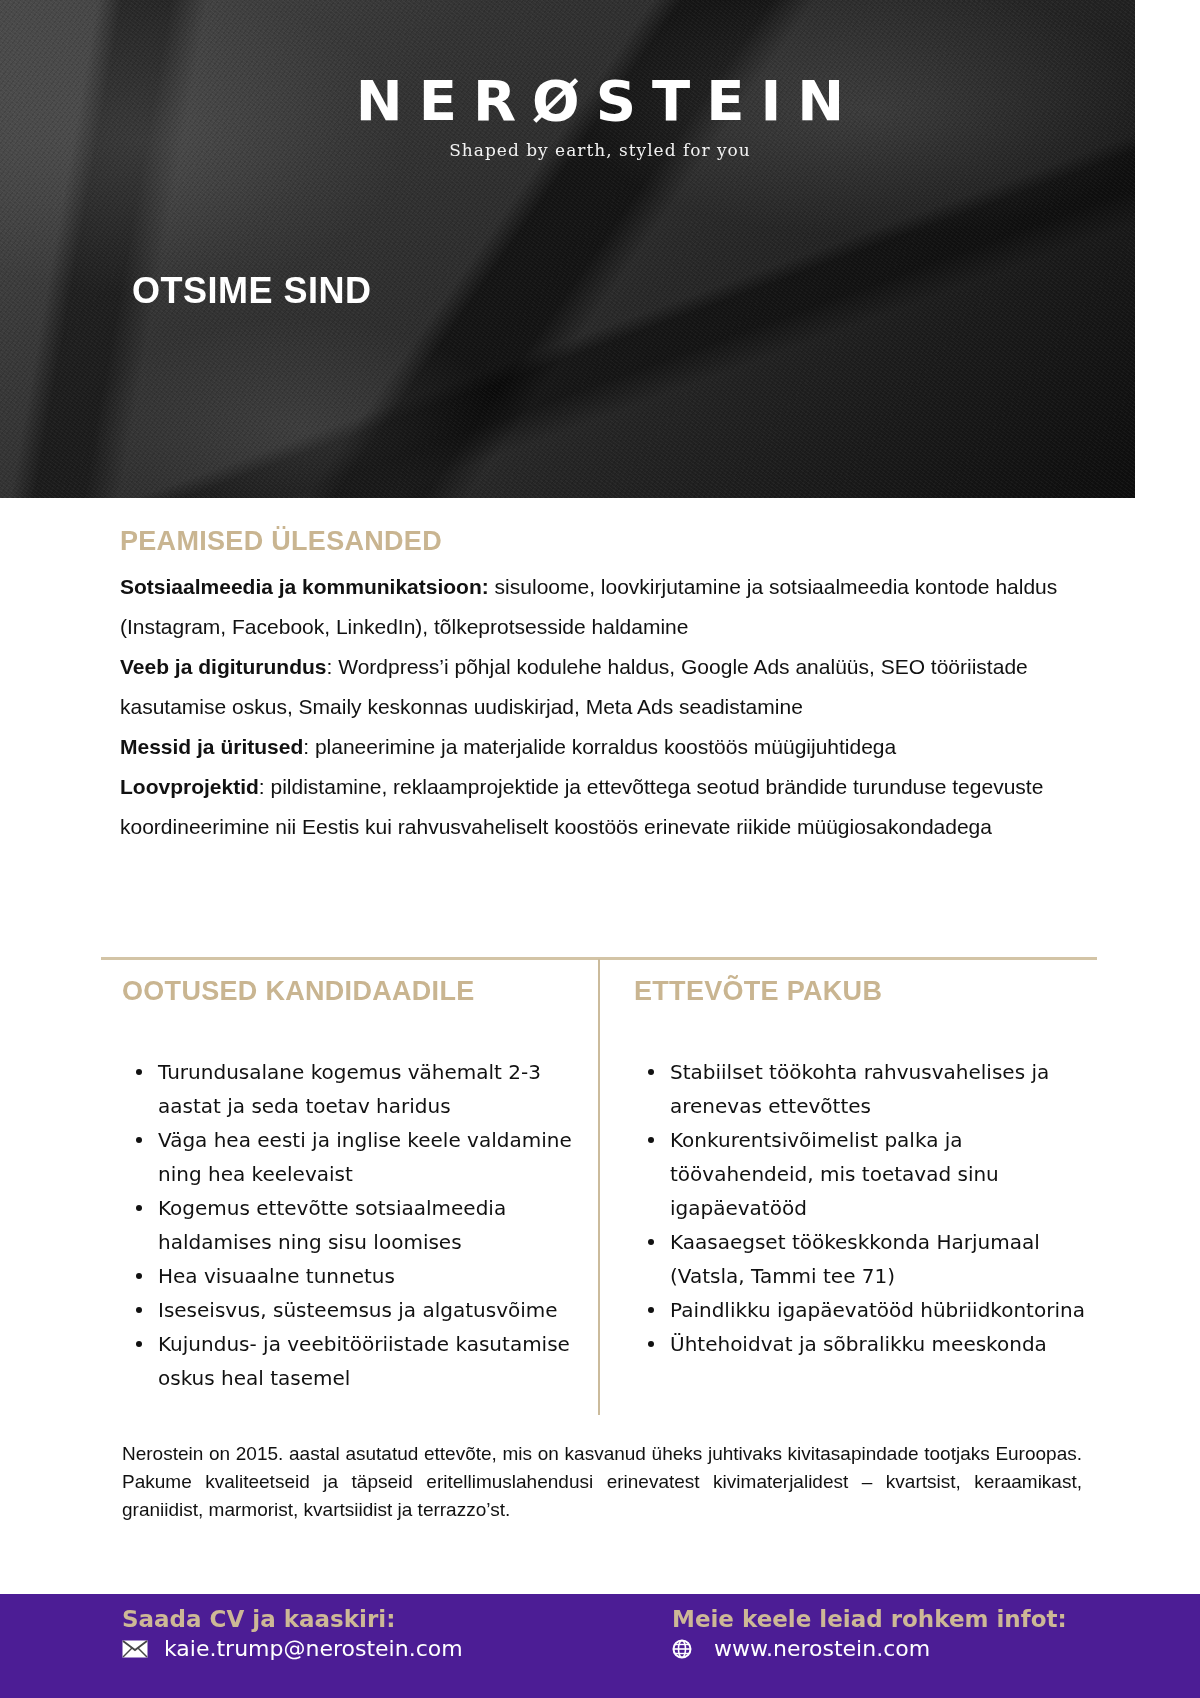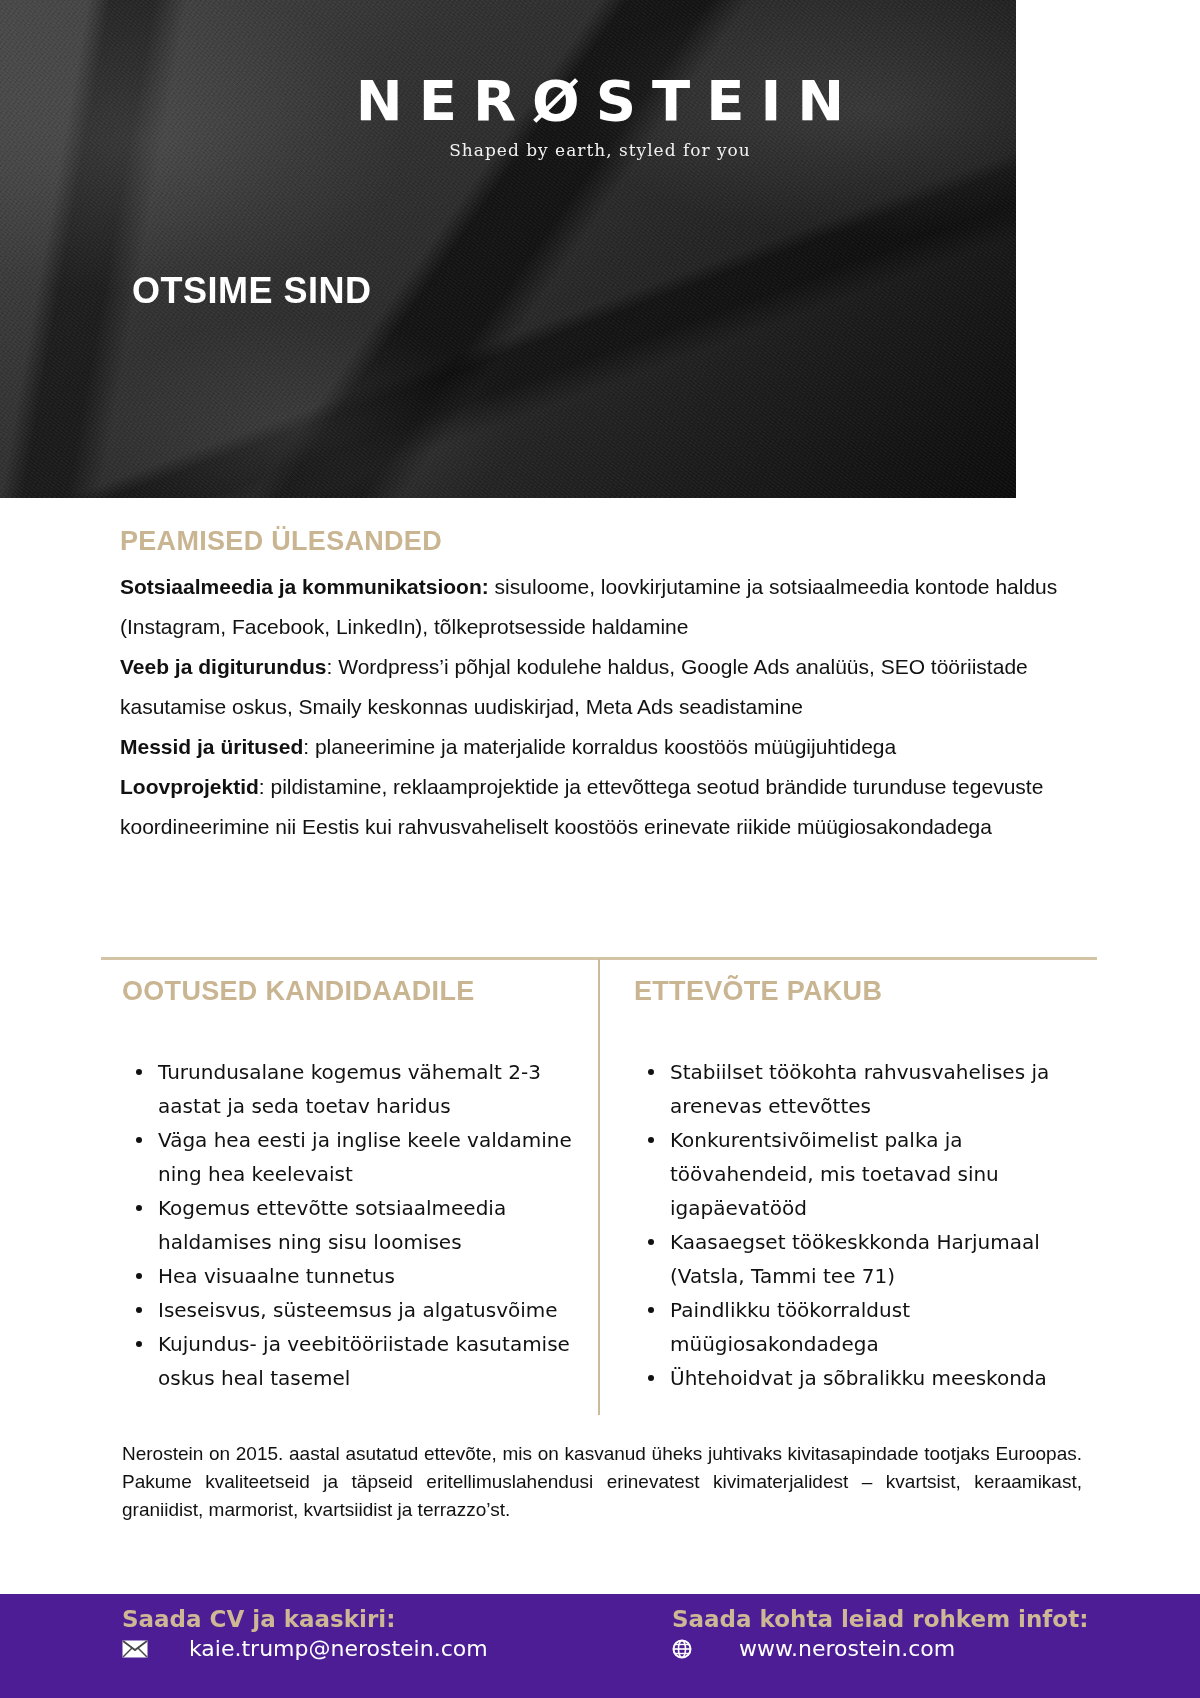--- a/index.html
+++ b/index.html
@@ -1,21 +1,21 @@
 <!DOCTYPE html>
 <html><head>
 <meta charset="utf-8">
 <style>
   * { box-sizing: border-box; margin: 0; padding: 0; }
   html, body { width: 1200px; height: 1698px; background: #ffffff; }
   body { position: relative; font-family: "DejaVu Sans", sans-serif; color: #111; overflow: hidden; }
 
   
   .hero {
-    position: absolute; left: 0; top: 0; width: 1016px; height: 498px;
+    position: absolute; left: 0; top: 0; width: 1135px; height: 498px;
     background:
       radial-gradient(ellipse 420px 180px at 870px 110px, rgba(120,120,120,0.25), transparent 70%),
       radial-gradient(ellipse 380px 220px at 140px 140px, rgba(110,110,110,0.30), transparent 70%),
       radial-gradient(ellipse 300px 160px at 300px 430px, rgba(100,100,100,0.28), transparent 70%),
       linear-gradient(125deg, transparent 0 44%, rgba(0,0,0,0.55) 46% 52%, transparent 55%),
       linear-gradient(160deg, transparent 0 60%, rgba(0,0,0,0.45) 62% 66%, transparent 70%),
       linear-gradient(100deg, transparent 0 8%, rgba(0,0,0,0.45) 10% 14%, transparent 17%),
       linear-gradient(135deg, #4a4a4a 0%, #333 30%, #2a2a2a 55%, #1a1a1a 80%, #0d0d0d 100%);
     overflow: hidden;
   }
@@ -75,21 +75,21 @@
     font-family: "Liberation Sans", sans-serif; font-size: 19px; line-height: 28px;
     text-align: justify; color: #111;
   }
 
   
   .footer { position: absolute; left: 0; top: 1594px; width: 1200px; height: 104px; background: #4c1d95; }
   .f-block { position: absolute; top: 12px; }
   .f-block.left { left: 122px; }
   .f-block.right { left: 672px; }
   .f-label { font-family: "DejaVu Sans", sans-serif; font-weight: bold; font-size: 23px; color: #cdb896; }
-  .f-line { display: flex; align-items: center; margin-top: 4px; gap: 25px; }
+  .f-line { display: flex; align-items: center; margin-top: 4px; }
   .f-line .ico { width: 28px; height: 20px; margin-right: 14px; display: inline-flex; align-items: center; }
   .f-value { font-family: "DejaVu Sans", sans-serif; font-size: 22px; color: #fff; }
 </style>
 </head>
 <body>
 
 <header class="hero">
   <div class="logo">NERØSTEIN</div>
   <div class="tagline">Shaped by earth, styled for you</div>
   <div class="hero-sub">OTSIME SIND</div>
@@ -117,21 +117,21 @@
     <li>Kujundus- ja veebitööriistade kasutamise oskus heal tasemel</li>
   </ul>
 </section>
 
 <section class="col right">
   <h2 class="section-h">ETTEVÕTE PAKUB</h2>
   <ul>
     <li>Stabiilset töökohta rahvusvahelises ja arenevas ettevõttes</li>
     <li>Konkurentsivõimelist palka ja töövahendeid, mis toetavad sinu igapäevatööd</li>
     <li>Kaasaegset töökeskkonda Harjumaal (Vatsla, Tammi tee 71)</li>
-    <li>Paindlikku töökorraldust müügiosakondadega</li>
+    <li>Paindlikku igapäevatööd hübriidkontorina</li>
     <li>Ühtehoidvat ja sõbralikku meeskonda</li>
   </ul>
 </section>
 
 <p class="about">Nerostein on 2015. aastal asutatud ettevõte, mis on kasvanud üheks juhtivaks kivitasapindade tootjaks Euroopas. Pakume kvaliteetseid ja täpseid eritellimuslahendusi erinevatest kivimaterjalidest – kvartsist, keraamikast, graniidist, marmorist, kvartsiidist ja terrazzo’st.</p>
 
 <footer class="footer">
   <div class="f-block left">
     <div class="f-label">Saada CV ja kaaskiri:</div>
     <div class="f-line">
@@ -140,21 +140,21 @@
           <rect x="1" y="1" width="24" height="16" fill="#fff" stroke="#fff" stroke-width="1"></rect>
           <polyline points="1,1 13,10 25,1" fill="none" stroke="#474747" stroke-width="1.8"></polyline>
           <line x1="1" y1="17" x2="10" y2="8" stroke="#474747" stroke-width="1.5"></line>
           <line x1="25" y1="17" x2="16" y2="8" stroke="#474747" stroke-width="1.5"></line>
         </svg>
       </span>
       <a class="f-value">kaie.trump@nerostein.com</a>
     </div>
   </div>
   <div class="f-block right">
-    <div class="f-label">Saada kohta leiad rohkem infot:</div>
+    <div class="f-label">Meie keele leiad rohkem infot:</div>
     <div class="f-line">
       <span class="ico">
         <svg width="20" height="20" viewBox="0 0 20 20">
           <circle cx="10" cy="10" r="8.5" fill="none" stroke="#fff" stroke-width="2"></circle>
           <ellipse cx="10" cy="10" rx="3.5" ry="8.5" fill="none" stroke="#fff" stroke-width="1.6"></ellipse>
           <line x1="1.5" y1="10" x2="18.5" y2="10" stroke="#fff" stroke-width="1.6"></line>
           <line x1="3" y1="5.5" x2="17" y2="5.5" stroke="#fff" stroke-width="1.4"></line>
           <line x1="3" y1="14.5" x2="17" y2="14.5" stroke="#fff" stroke-width="1.4"></line>
         </svg>
       </span>

